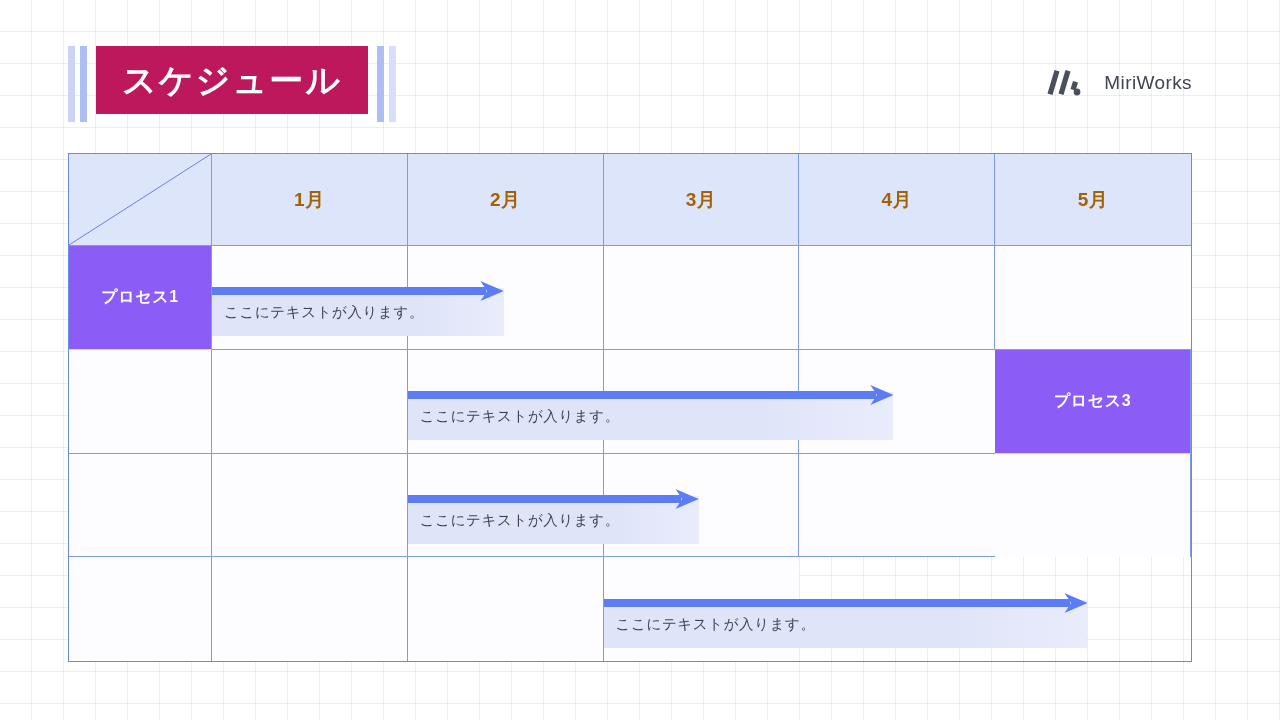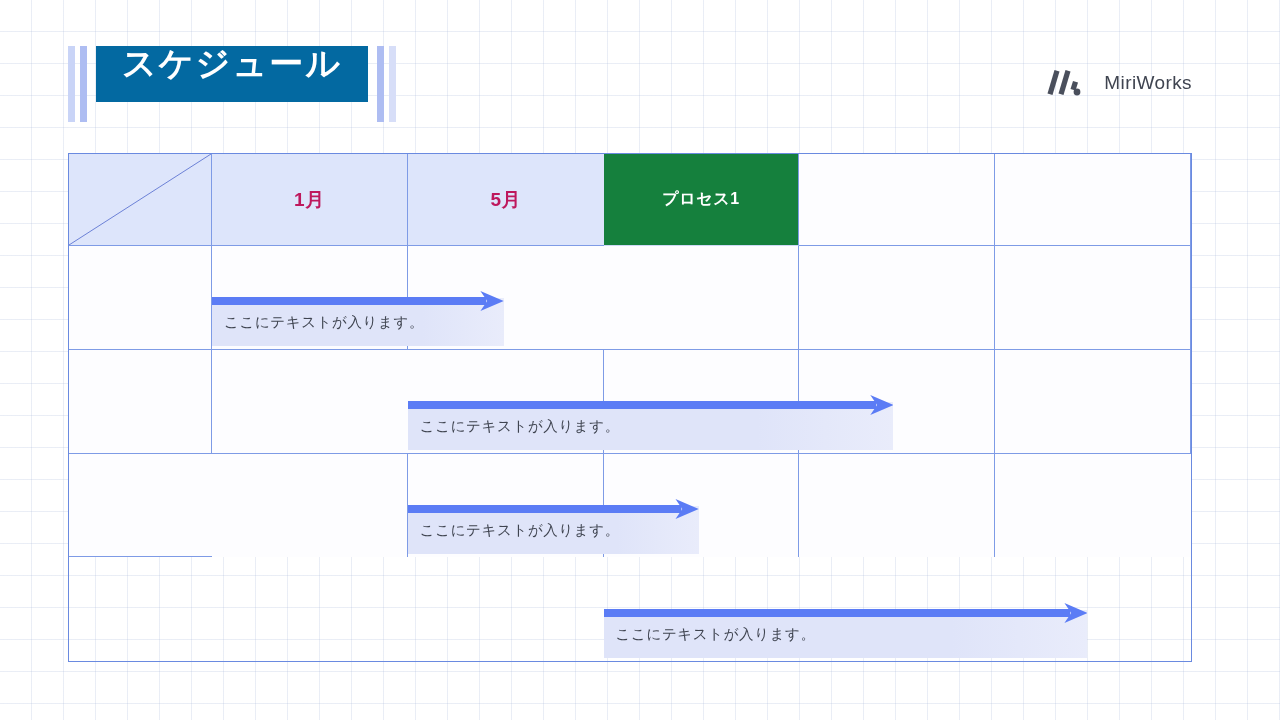--- a/index.html
+++ b/index.html
@@ -35,24 +35,24 @@
     display: flex;
     align-items: stretch;
   }
   .deco-bar { width: 7px; height: 76px; margin-right: 5px; }
   .deco-bar.b1 { background: #c9d4f7; }
   .deco-bar.b2 { background: #aebdf2; margin-right: 9px; }
   .deco-bar.b3 { background: #aebdf2; margin-left: 9px; margin-right: 5px; }
   .deco-bar.b4 { background: #d7def8; }
 
   .title-box {
-    background: #0369a1;
-    height: 56px;
-    display: flex;
-    align-items: flex-start;
+    background: #be185d;
+    height: 68px;
+    display: flex;
+    align-items: center;
     padding: 0 26px;
   }
   .title-text {
     color: #ffffff;
     font-size: 34px;
     font-weight: bold;
     letter-spacing: 2px;
     line-height: 1;
     white-space: nowrap;
   }
@@ -99,28 +99,28 @@
   }
   .corner-cell svg { position: absolute; inset: 0; width: 100%; height: 100%; }
 
   .month-cell {
     background: #dde5fb;
     display: flex;
     align-items: center;
     justify-content: center;
   }
   .month-label {
-    color: #be185d;
+    color: #a16207;
     font-size: 19px;
     font-weight: bold;
     letter-spacing: 0.5px;
   }
 
   .proc-cell {
-    background: #15803d;
+    background: #8b5cf6;
     display: flex;
     align-items: center;
     justify-content: center;
     border-bottom: 1px solid #cfd9f6;
   }
   .proc-label {
     color: #ffffff;
     font-size: 16px;
     font-weight: bold;
     letter-spacing: 0.6px;
@@ -135,21 +135,21 @@
     right: 0; bottom: 0;
     pointer-events: none;
   }
   .bar-row {
     position: absolute;
     left: 0; right: 0;
     height: 104px;
   }
   .bar {
     position: absolute;
-    top: 10px;
+    top: 0;
     height: 125px;
   }
   .bar-label-box {
     position: absolute;
     left: 0; right: 0;
     top: 42px;
     height: 48px;
     background: linear-gradient(to right, #dfe4f9 0%, #dfe4f9 72%, #e9ecfb 100%);
     display: flex;
     align-items: center;
@@ -201,39 +201,51 @@
   <div class="sched-grid">
 
     <div class="cell corner-cell">
       <svg viewBox="0 0 143 92" preserveAspectRatio="none">
         <line x1="0" y1="92" x2="143" y2="0" stroke="#6a7fd6" stroke-width="1"></line>
       </svg>
     </div>
     <div class="cell month-cell">
       <span class="month-label">1月</span>
     </div>
+    <div class="cell month-cell">
+      <span class="month-label">2月</span>
+    </div>
+    <div class="cell month-cell">
+      <span class="month-label">3月</span>
+    </div>
+    <div class="cell month-cell">
+      <span class="month-label">4月</span>
+    </div>
     <div class="cell month-cell last-col">
       <span class="month-label">5月</span>
     </div>
 
     <div class="cell proc-cell">
       <span class="proc-label">プロセス1</span>
     </div>
     <div class="cell body-cell"></div>
     <div class="cell body-cell"></div>
     <div class="cell body-cell"></div>
     <div class="cell body-cell"></div>
     <div class="cell body-cell last-col"></div>
 
     <div class="cell body-cell"></div>
     <div class="cell body-cell"></div>
     <div class="cell body-cell"></div>
     <div class="cell body-cell"></div>
     <div class="cell body-cell last-col"></div>
 
+    <div class="cell proc-cell">
+      <span class="proc-label">プロセス3</span>
+    </div>
     <div class="cell body-cell"></div>
     <div class="cell body-cell"></div>
     <div class="cell body-cell"></div>
     <div class="cell body-cell"></div>
     <div class="cell body-cell last-col"></div>
 
     <div class="cell body-cell last-row"></div>
     <div class="cell body-cell last-row"></div>
     <div class="cell body-cell last-row"></div>
     <div class="cell body-cell last-row"></div>

